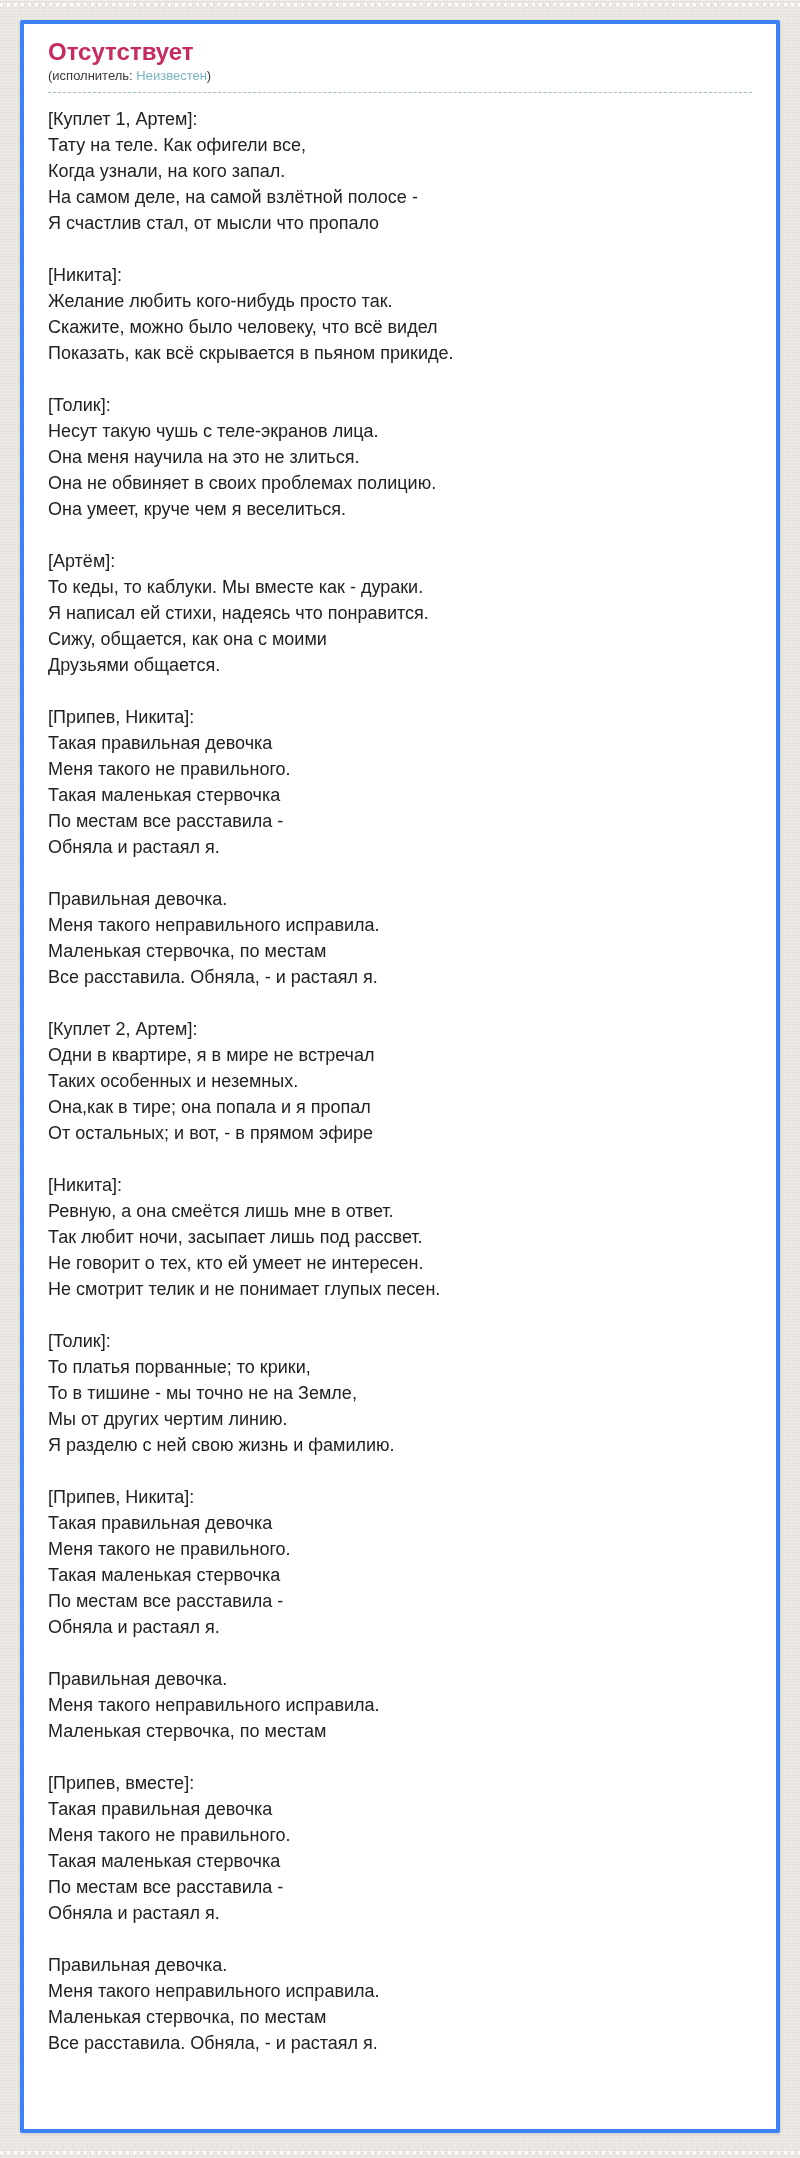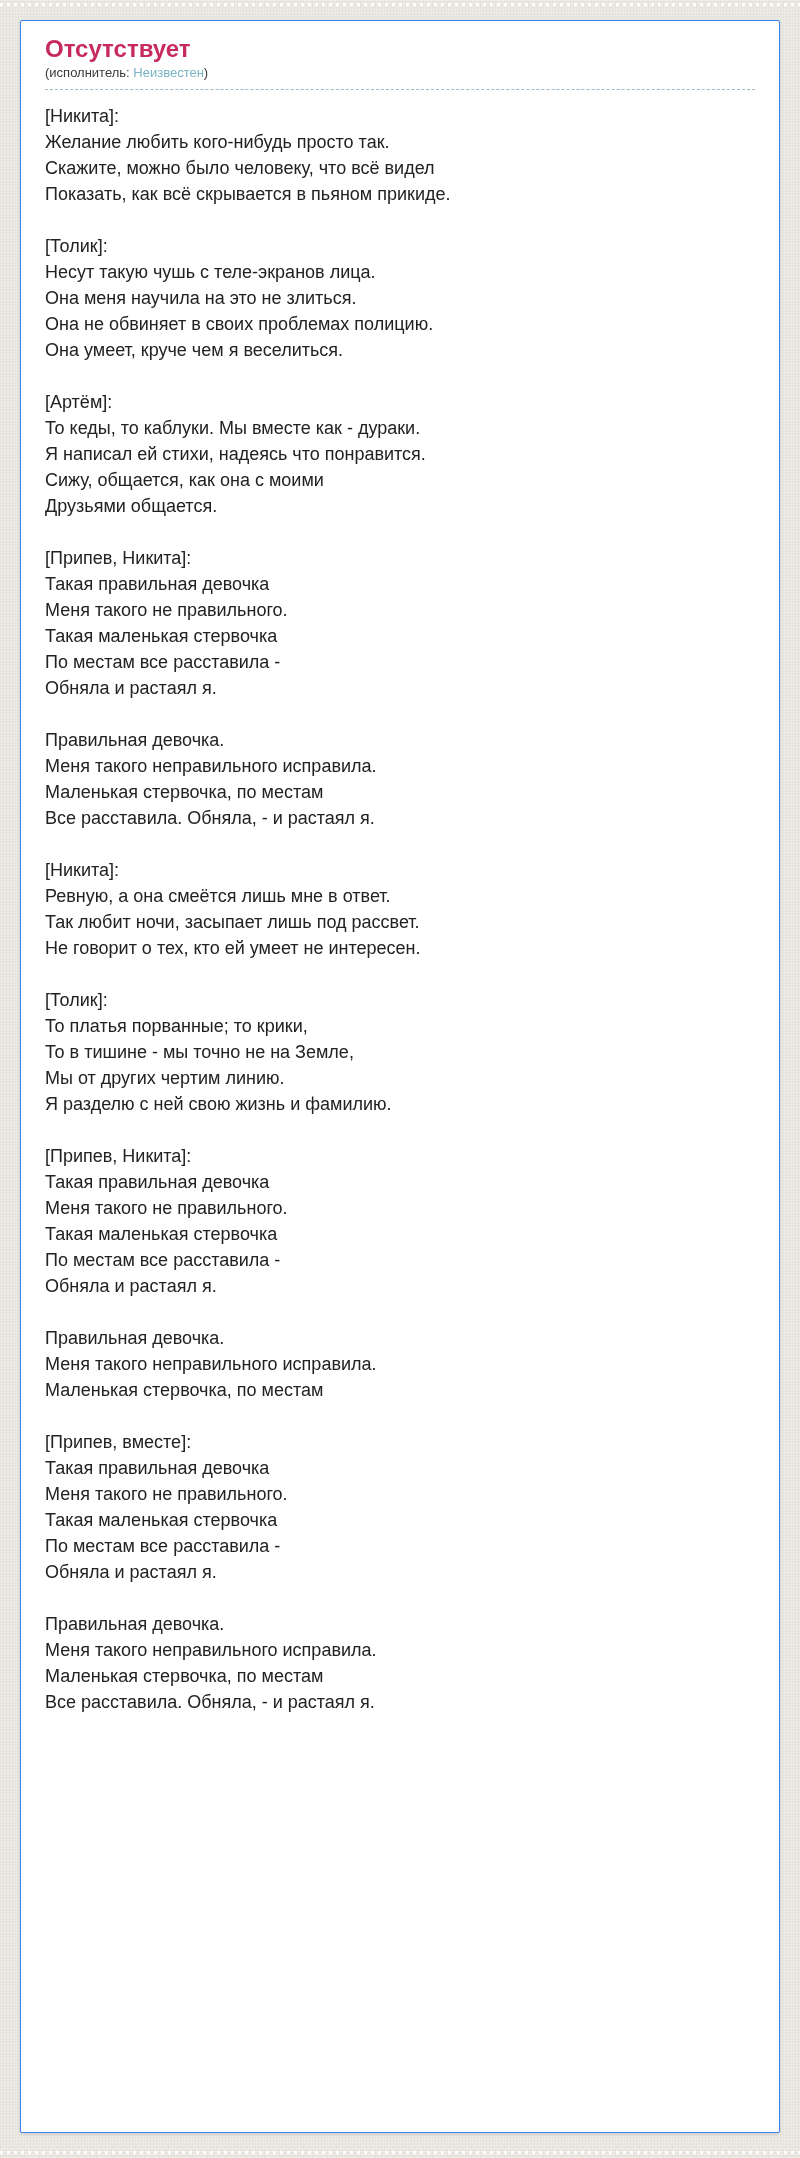--- a/index.html
+++ b/index.html
@@ -15,21 +15,21 @@
   .perforation{
     position:absolute;left:0;right:0;height:3px;
     background:repeating-linear-gradient(90deg, rgba(255,255,255,.95) 0 3px, rgba(0,0,0,0) 3px 7px);
   }
   .perforation.top{top:3px;}
   .perforation.bottom{bottom:4px;}
   .card{
     position:absolute;left:20px;top:20px;width:760px;height:2113px;
     box-sizing:border-box;
     background:var(--card-bg,#ffffff);
-    border:1px solid #3b82f6;
+    border:4px solid #3b82f6;
     border-radius:2px;
     box-shadow:0 1px 3px rgba(0,0,0,.15);
   }
   .header{
     margin:13px 24px 0 24px;
     padding-bottom:8px;
     border-bottom:1px dashed var(--separator,#a2bccb);
   }
   .title{
     margin:0;
@@ -63,20 +63,27 @@
 
 <div class="perforation top"></div>
 
 <div class="card">
   <div class="header">
     <h1 class="title">Отсутствует</h1>
     <div class="artist"><span>(исполнитель: </span><a href="#">Неизвестен</a><span>)</span></div>
   </div>
   <div class="lyrics" id="lyrics">
       <div class="stanza">
+        <div>[Куплет 1, Артем]:</div>
+        <div>Тату на теле. Как офигели все,</div>
+        <div>Когда узнали, на кого запал.</div>
+        <div>На самом деле, на самой взлётной полосе -</div>
+        <div>Я счастлив стал, от мысли что пропало</div>
+      </div>
+      <div class="stanza">
         <div>[Никита]:</div>
         <div>Желание любить кого-нибудь просто так.</div>
         <div>Скажите, можно было человеку, что всё видел</div>
         <div>Показать, как всё скрывается в пьяном прикиде.</div>
       </div>
       <div class="stanza">
         <div>[Толик]:</div>
         <div>Несут такую чушь с теле-экранов лица.</div>
         <div>Она меня научила на это не злиться.</div>
         <div>Она не обвиняет в своих проблемах полицию.</div>
@@ -97,24 +104,32 @@
         <div>По местам все расставила -</div>
         <div>Обняла и растаял я.</div>
       </div>
       <div class="stanza">
         <div>Правильная девочка.</div>
         <div>Меня такого неправильного исправила.</div>
         <div>Маленькая стервочка, по местам</div>
         <div>Все расставила. Обняла, - и растаял я.</div>
       </div>
       <div class="stanza">
+        <div>[Куплет 2, Артем]:</div>
+        <div>Одни в квартире, я в мире не встречал</div>
+        <div>Таких особенных и неземных.</div>
+        <div>Она,как в тире; она попала и я пропал</div>
+        <div>От остальных; и вот, - в прямом эфире</div>
+      </div>
+      <div class="stanza">
         <div>[Никита]:</div>
         <div>Ревную, а она смеётся лишь мне в ответ.</div>
         <div>Так любит ночи, засыпает лишь под рассвет.</div>
         <div>Не говорит о тех, кто ей умеет не интересен.</div>
+        <div>Не смотрит телик и не понимает глупых песен.</div>
       </div>
       <div class="stanza">
         <div>[Толик]:</div>
         <div>То платья порванные; то крики,</div>
         <div>То в тишине - мы точно не на Земле,</div>
         <div>Мы от других чертим линию.</div>
         <div>Я разделю с ней свою жизнь и фамилию.</div>
       </div>
       <div class="stanza">
         <div>[Припев, Никита]:</div>

